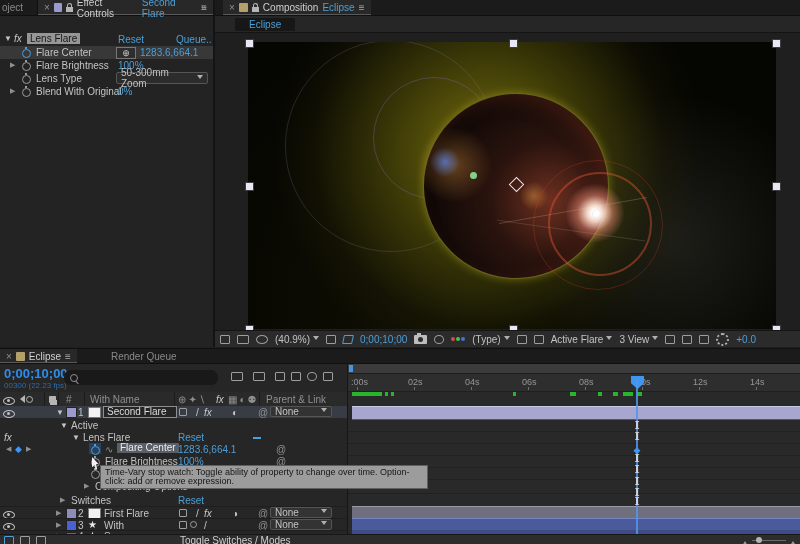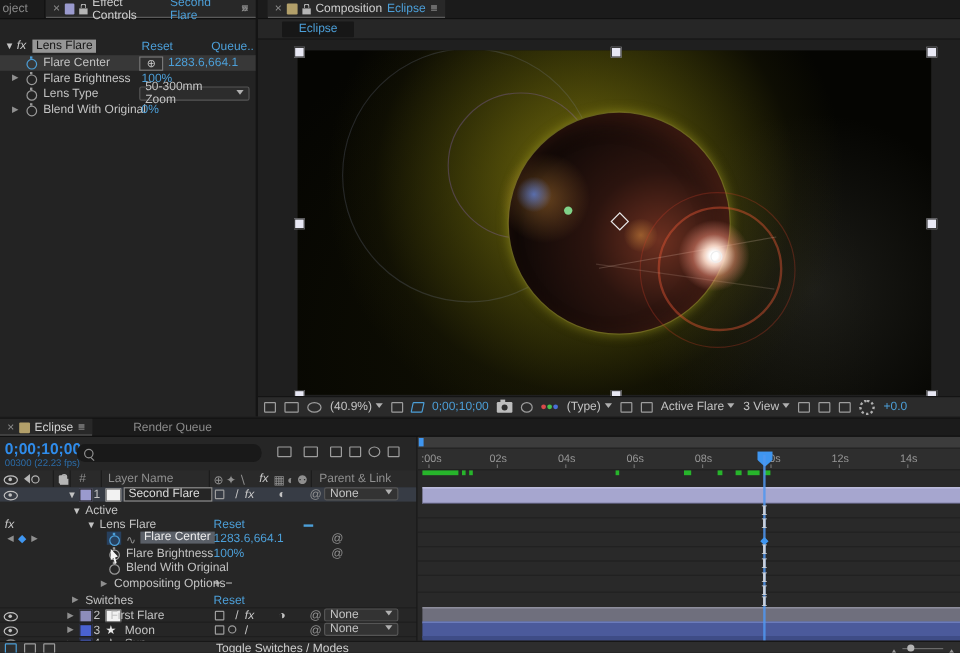--- a/index.html
+++ b/index.html
@@ -237,21 +237,21 @@
       <span class="ph r" style="left:323px;top:8px"></span>
     </div>
 
     <div class="r" style="left:0;top:43px;width:347px;height:14px;background:#2a2a2a;border-bottom:1px solid #1b1b1b">
       <span class="i-eye r" style="left:3px;top:4px"></span>
       <span class="i-spk r" style="left:16px;top:3px"></span>
       <span class="i-ball r" style="left:26px;top:4px"></span>
       <span class="i-lock r" style="left:35px;top:4px"></span>
       <span class="i-tag r" style="left:49px;top:4px"></span>
       <span class="r dim" style="left:66px;top:2px">#</span>
-      <span class="r dim" style="left:90px;top:2px">Layer Name</span>
+      <span class="r dim" style="left:90px;top:2px">With Name</span>
       <span class="r dim" style="left:178px;top:2px;letter-spacing:2px">⊕✦∖</span>
       <span class="r fxtxt dim" style="left:216px;top:2px">fx</span>
       <span class="r dim" style="left:228px;top:2px;letter-spacing:2px">▦◐⚉</span>
       <span class="r dim" style="left:266px;top:2px">Parent &amp; Link</span>
       <span class="colsep" style="left:44px"></span><span class="colsep" style="left:58px"></span>
       <span class="colsep" style="left:84px"></span><span class="colsep" style="left:174px"></span>
       <span class="colsep" style="left:259px"></span>
     </div>
 
     <div class="r" style="left:0;top:57px;width:347px;height:12px;background:#373c45">
@@ -321,58 +321,59 @@
       <span class="r" style="left:71px;top:2px">Switches</span>
       <span class="r blue" style="left:178px;top:2px">Reset</span>
     </div>
 
     <div class="r" style="left:0;top:157px;width:347px;height:12px;border-top:1px solid #1e1e1e">
       <span class="i-eye r" style="left:3px;top:3px"></span>
       <span class="r dim" style="left:56px;top:2px;font-size:7px">▶</span>
       <span class="swatch r" style="left:66px;top:1px;background:#8d8dbb"></span>
       <span class="r" style="left:78px;top:1px">2</span>
       <span class="solid-ic r" style="left:88px;top:1px"></span>
-      <span class="r" style="left:92px;top:1px">First Flare</span>
+      <span class="r" style="left:104px;top:1px">First Flare</span>
       <span class="ph r" style="left:179px;top:2px;width:8px;height:8px"></span>
       <span class="r" style="left:196px;top:1px">/</span>
       <span class="r fxtxt" style="left:204px;top:1px">fx</span>
       <span class="r" style="left:232px;top:1px">◑</span>
       <span class="r dim" style="left:258px;top:1px">@</span>
       <div class="dd r" style="left:270px;top:0;width:62px;height:11px;background:#333">
         <span>None</span>
         <span class="chev"></span>
       </div>
     </div>
 
     <div class="r" style="left:0;top:169px;width:347px;height:12px;border-top:1px solid #1e1e1e">
       <span class="i-eye r" style="left:3px;top:3px"></span>
       <span class="r dim" style="left:56px;top:2px;font-size:7px">▶</span>
       <span class="swatch r" style="left:66px;top:1px;background:#4a62d0"></span>
       <span class="r" style="left:78px;top:1px">3</span>
       <span class="r" style="left:88px;top:0;color:#e8e8e8">★</span>
-      <span class="r" style="left:104px;top:1px">Moon</span>
+      <span class="r" style="left:104px;top:1px">With</span>
       <span class="ph r" style="left:179px;top:2px;width:8px;height:8px"></span>
       <span class="ph rd r" style="left:190px;top:2px;width:7px;height:7px"></span>
       <span class="r" style="left:204px;top:1px">/</span>
       <span class="r dim" style="left:258px;top:1px">@</span>
       <div class="dd r" style="left:270px;top:0;width:62px;height:11px;background:#333">
         <span>None</span>
         <span class="chev"></span>
       </div>
     </div>
 
     <div class="r" style="left:0;top:181px;width:347px;height:5px;border-top:1px solid #1e1e1e;overflow:hidden">
       <span class="i-eye r" style="left:3px;top:2px"></span>
       <span class="r dim" style="left:56px;top:1px;font-size:7px">▶</span>
       <span class="swatch r" style="left:66px;top:1px;background:#4a62d0"></span>
       <span class="r" style="left:78px;top:0">4</span>
       <span class="r" style="left:88px;top:-1px;color:#e8e8e8">★</span>
       <span class="r" style="left:104px;top:0">Sun</span>
     </div>
 
+    <div class="tooltip" style="left:100px;top:116px;width:318px">Time-Vary stop watch: Toggle ability of property to change over time. Option-click: add or remove expression.</div>
     <div class="cursor-arrow" style="left:92px;top:108px"></div>
 
     <div class="r" style="left:347px;top:15px;width:1px;height:170px;background:#161616"></div>
     <div class="r" style="left:348px;top:15px;width:452px;height:170px;background:#292929;overflow:hidden">
 
       <div class="r" style="left:0;top:0;width:452px;height:9px;background:#3c3c3c;border-bottom:1px solid #1d1d1d">
         <span class="r" style="left:1px;top:1px;width:4px;height:7px;background:#3f96f0"></span>
       </div>
 
       <div class="r" style="left:0;top:10px;width:452px;height:17px;background:#2e2e2e;border-bottom:1px solid #1f1f1f">

